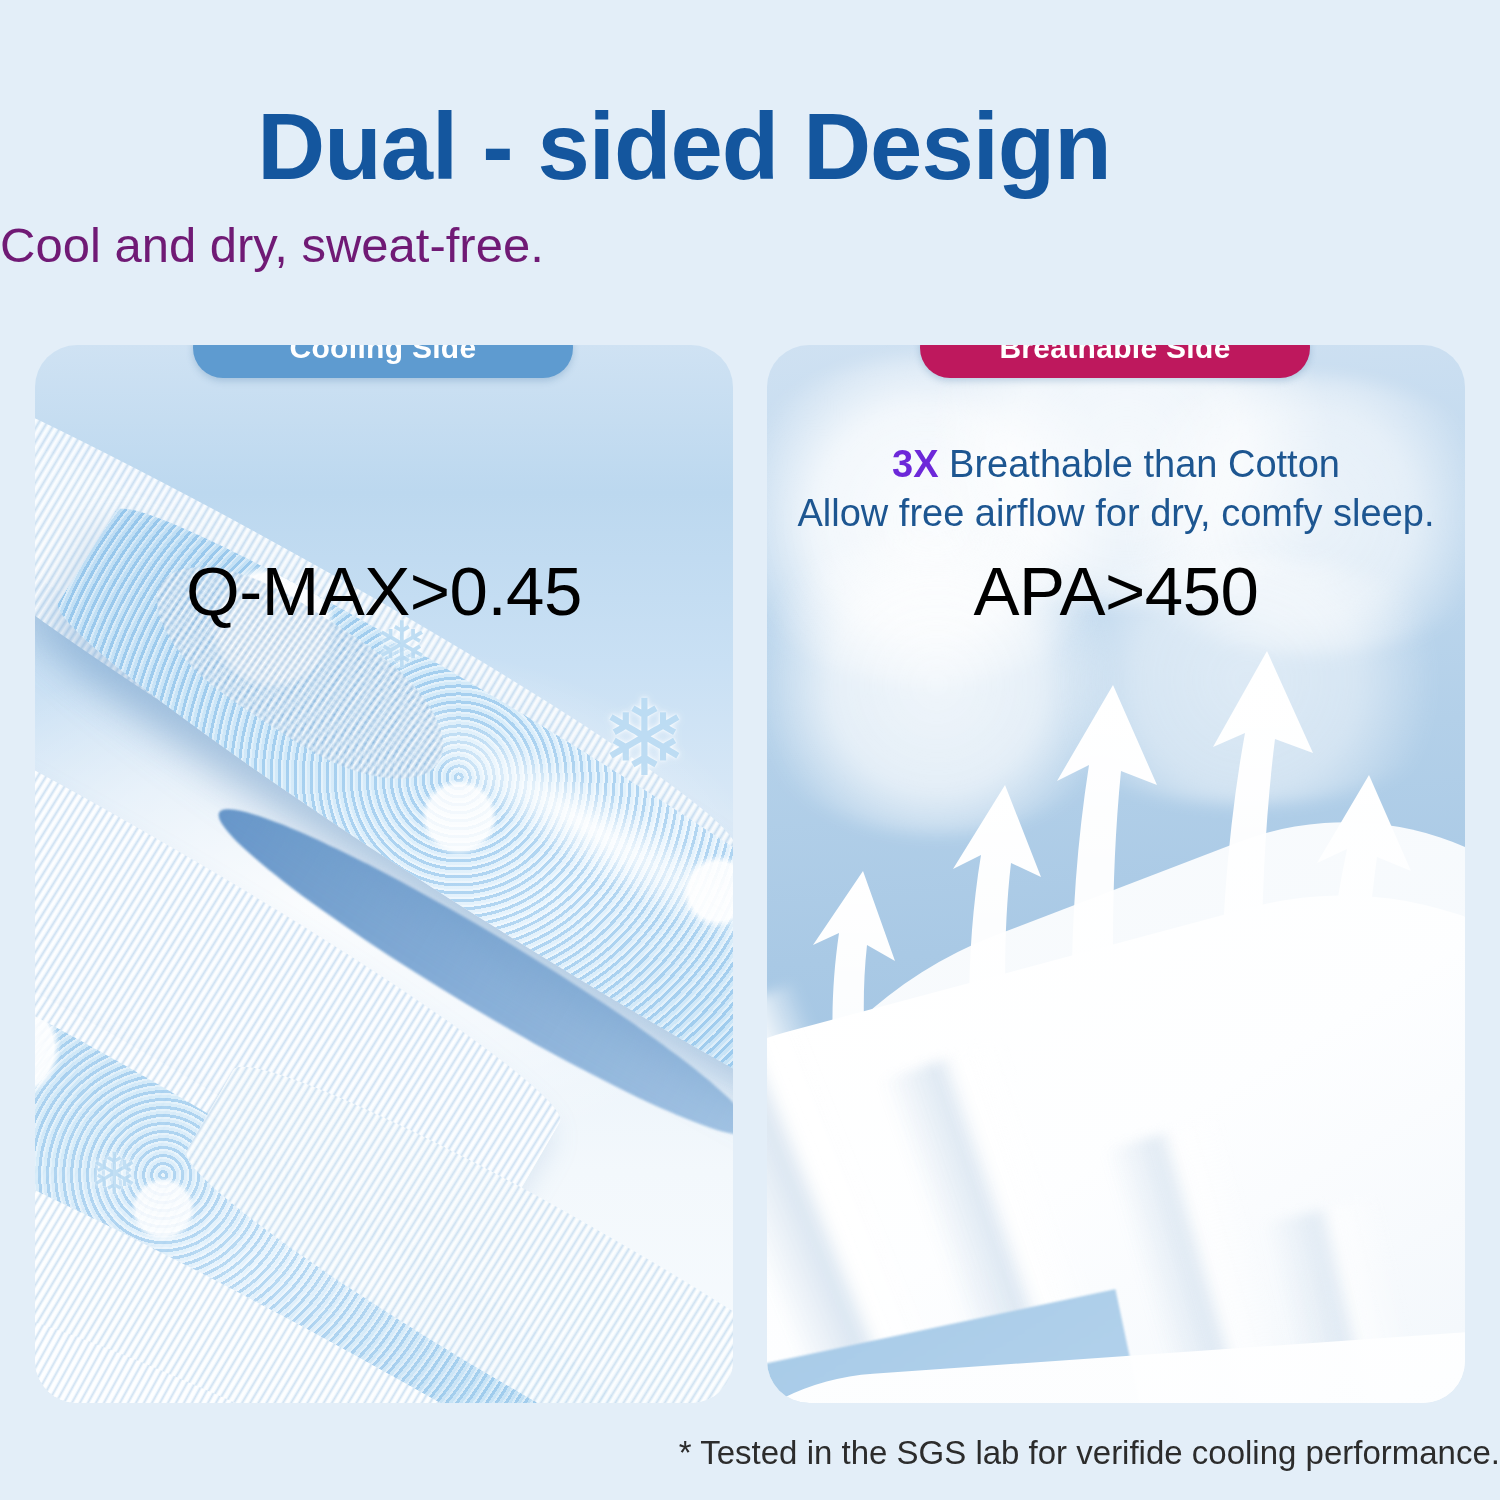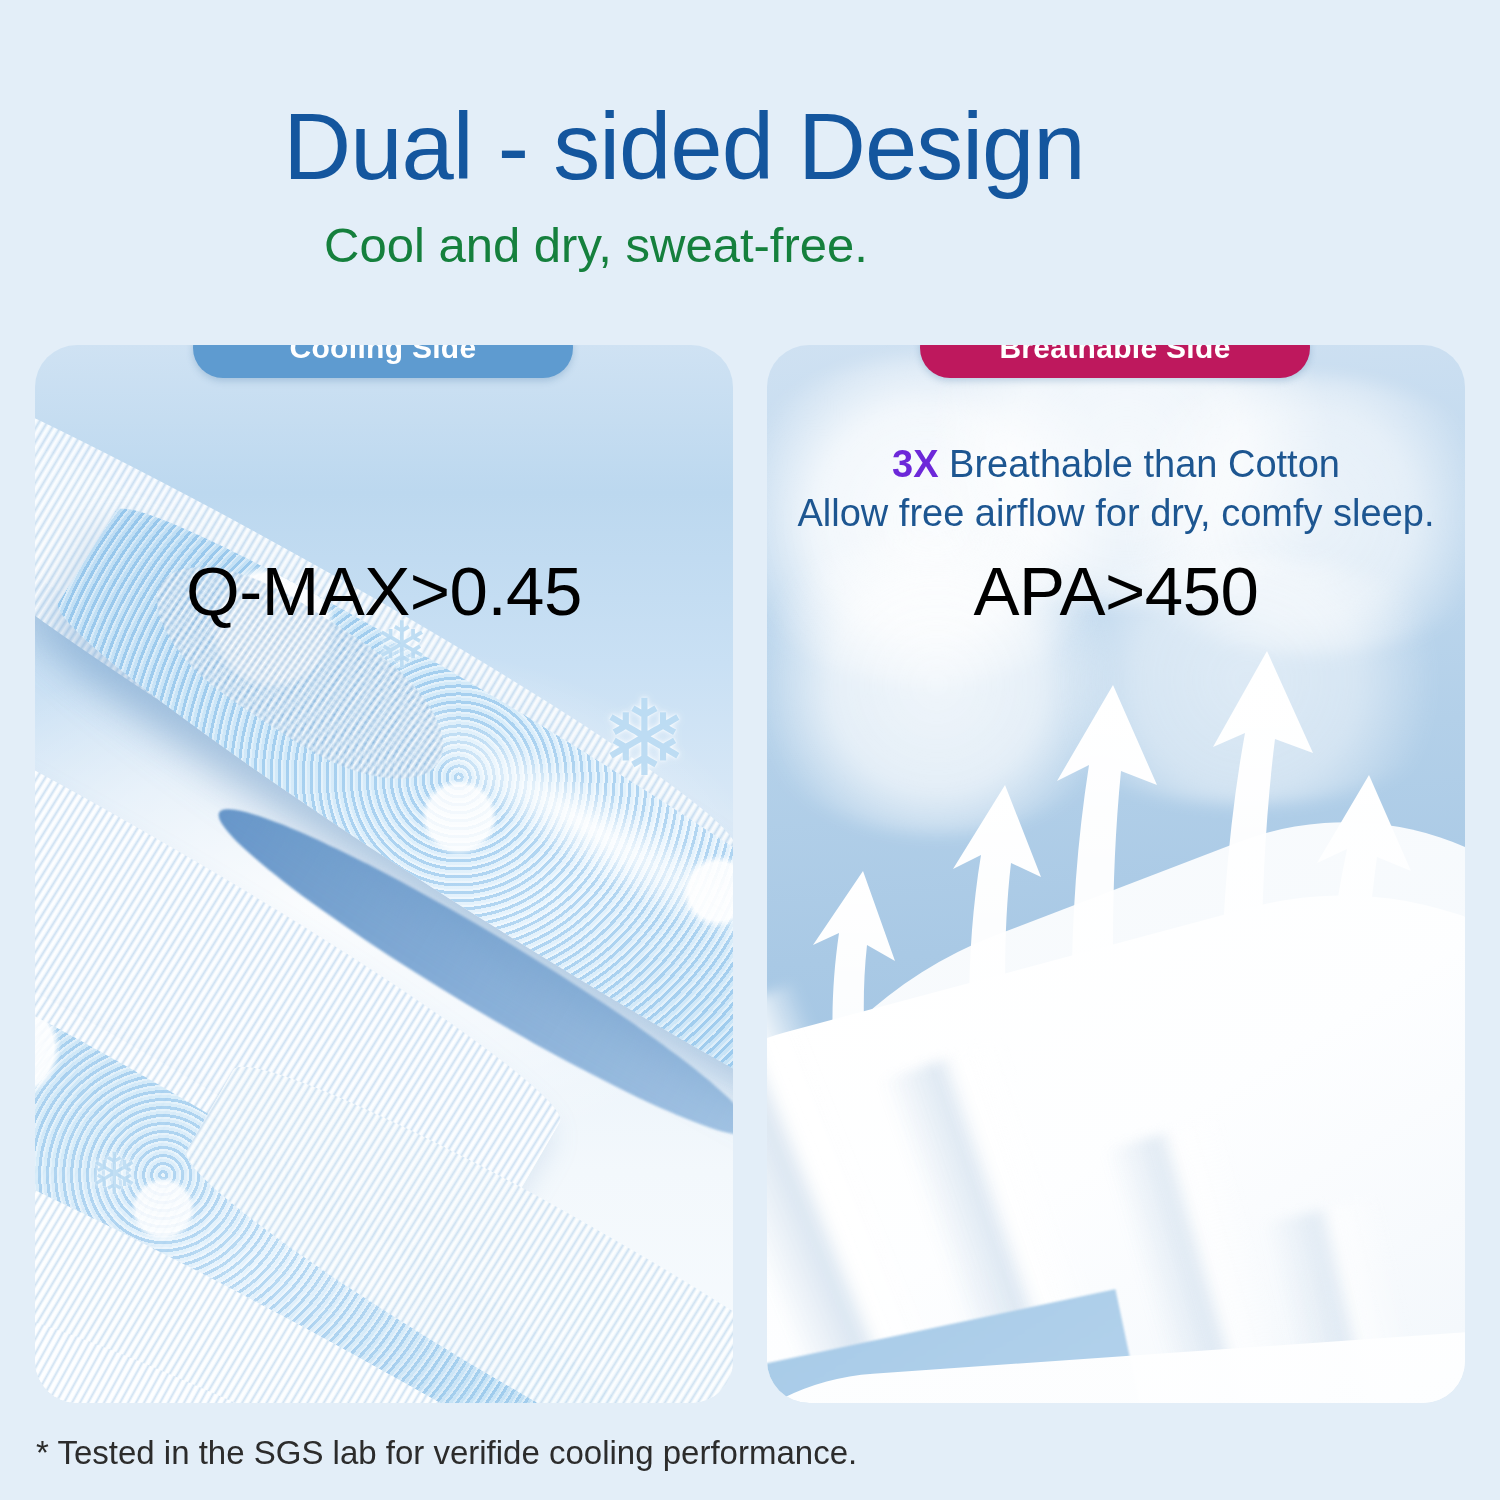--- a/index.html
+++ b/index.html
@@ -17,33 +17,33 @@
     width:1500px; height:1500px;
     background:#e3eef8;
   }
 
   
   .page-title {
     position:absolute;
     top:96px; left:0; width:1368px;
     text-align:center;
     font-size:94px;
-    font-weight:normal;
+    font-weight:bold;
     letter-spacing:-1px;
     color:#14569e;
     line-height:1.08;
     white-space:nowrap;
   }
   .page-subtitle {
     position:absolute;
     top:216px; left:0; width:1192px;
-    text-align:center;
+    text-align:left;
     font-size:49px;
     font-weight:normal;
-    color:#15803d;
+    color:#701a75;
     line-height:1.2;
     white-space:nowrap;
   }
 
   
   .panel {
     position:absolute;
     top:345px;
     height:1058px;
     border-radius:42px;
@@ -193,21 +193,21 @@
     font-weight:normal;
     letter-spacing:-.5px;
     color:#000000;
     white-space:nowrap;
   }
 
   
   .footnote {
     position:absolute;
     top:1434px; left:0; width:1500px;
-    text-align:left;
+    text-align:right;
     font-size:33px;
     color:#2c2c2c;
     white-space:nowrap;
     padding-left:36px;
   }
 </style>
 </head>
 <body>
 
 <div id="stage">

